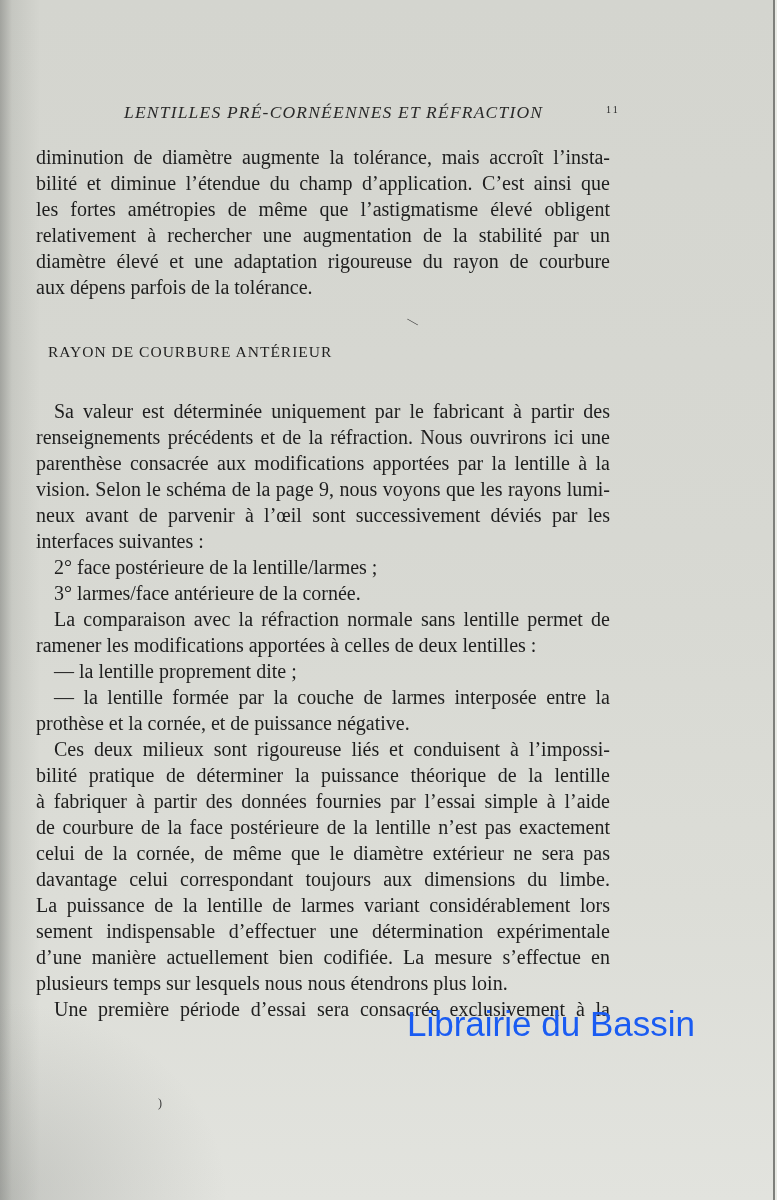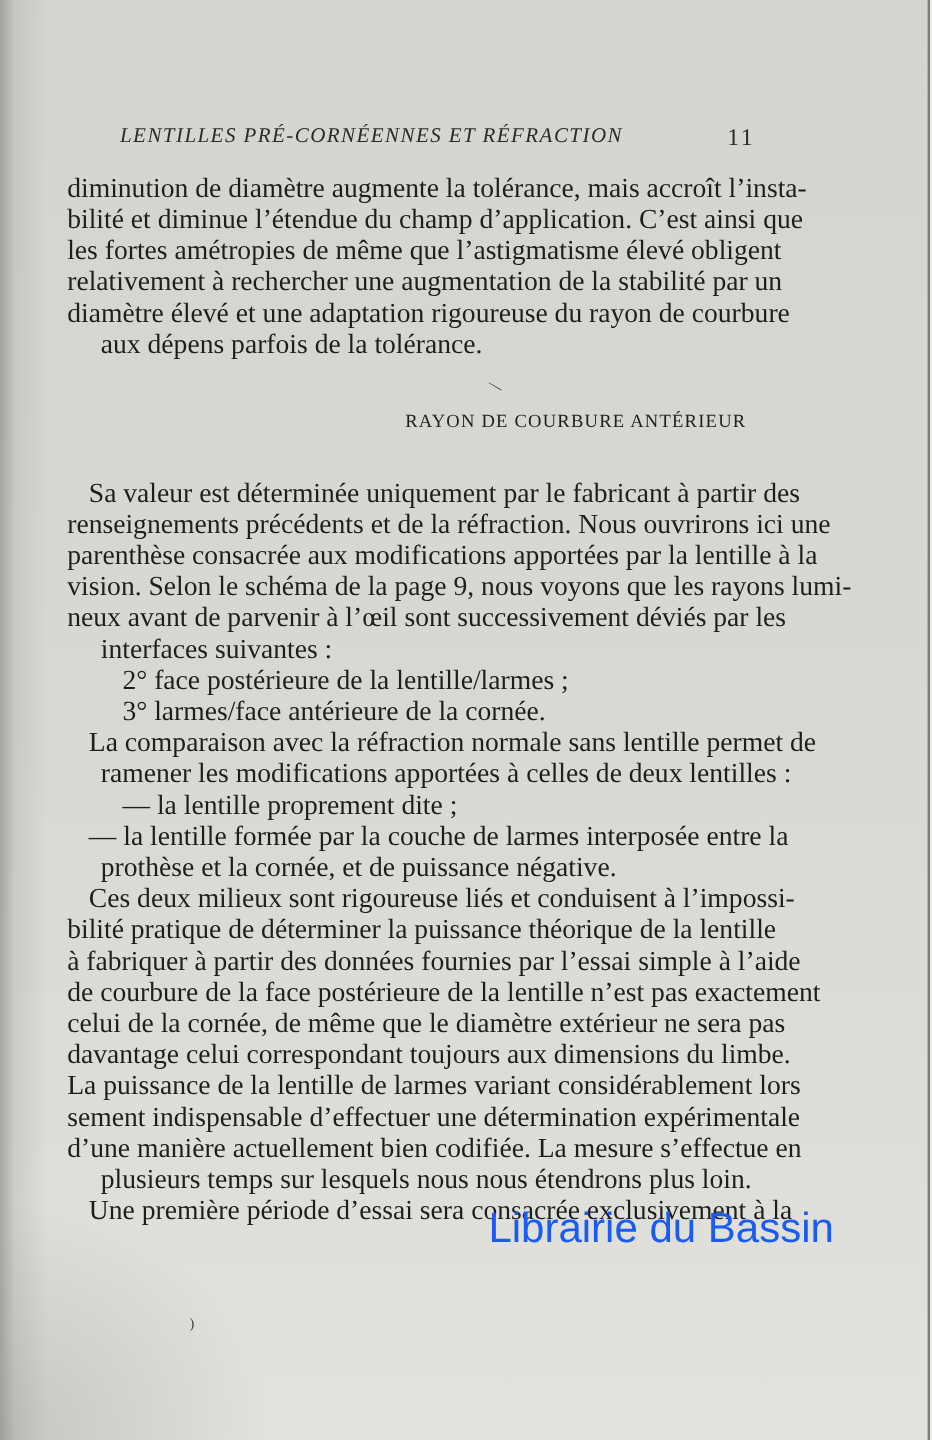--- a/index.html
+++ b/index.html
@@ -21,41 +21,41 @@
     }
     .right-edge {
       position: absolute; left: 773px; top: 0; width: 2px; height: 1200px;
       background: #7e7f7b;
     }
     .right-edge-light {
       position: absolute; left: 775px; top: 0; width: 2px; height: 1200px;
       background: #e8e9e4;
     }
     .running-head {
-      position: absolute; top: 102px; left: 100px; width: 518px;
+      position: absolute; top: 102px; left: 124px; width: 518px;
       font-style: italic; font-size: 17.5px; letter-spacing: 1.2px;
       color: #2a2a2a; white-space: nowrap;
     }
     .page-number {
       position: absolute; top: 104px; left: 606px;
-      font-size: 20px; letter-spacing: 2px; color: #2a2a2a;
+      font-size: 10px; letter-spacing: 2px; color: #2a2a2a;
     }
     .text-block {
-      position: absolute; left: 56px; width: 574px;
-      font-size: 23px; line-height: 26px;
+      position: absolute; left: 36px; width: 574px;
+      font-size: 20px; line-height: 26px;
       text-align: justify; text-align-last: justify;
     }
     .line { display: block; height: 26px; white-space: nowrap; overflow: visible; }
     .line.j { text-align: justify; text-align-last: justify; }
-    .line.l { text-align: left; text-align-last: left; margin-left: 28px; }
+    .line.l { text-align: left; text-align-last: left; }
     .indent { padding-left: 18px; }
     .block1 { top: 144px; }
     .section-heading {
       position: absolute; top: 343px; left: 48px; width: 574px;
-      text-align: right; font-size: 15.5px; letter-spacing: 1px; color: #1f1f1f;
+      text-align: left; font-size: 15.5px; letter-spacing: 1px; color: #1f1f1f;
     }
     .block2 { top: 398px; }
     .stray-mark {
       position: absolute; color: #3a3a3a; font-size: 12px;
     }
     .watermark {
       position: absolute; left: 407px; top: 1004px;
       font-family: "Liberation Sans", "DejaVu Sans", sans-serif;
       font-size: 35px; color: #1a5cf2; letter-spacing: 0px;
       white-space: nowrap;

